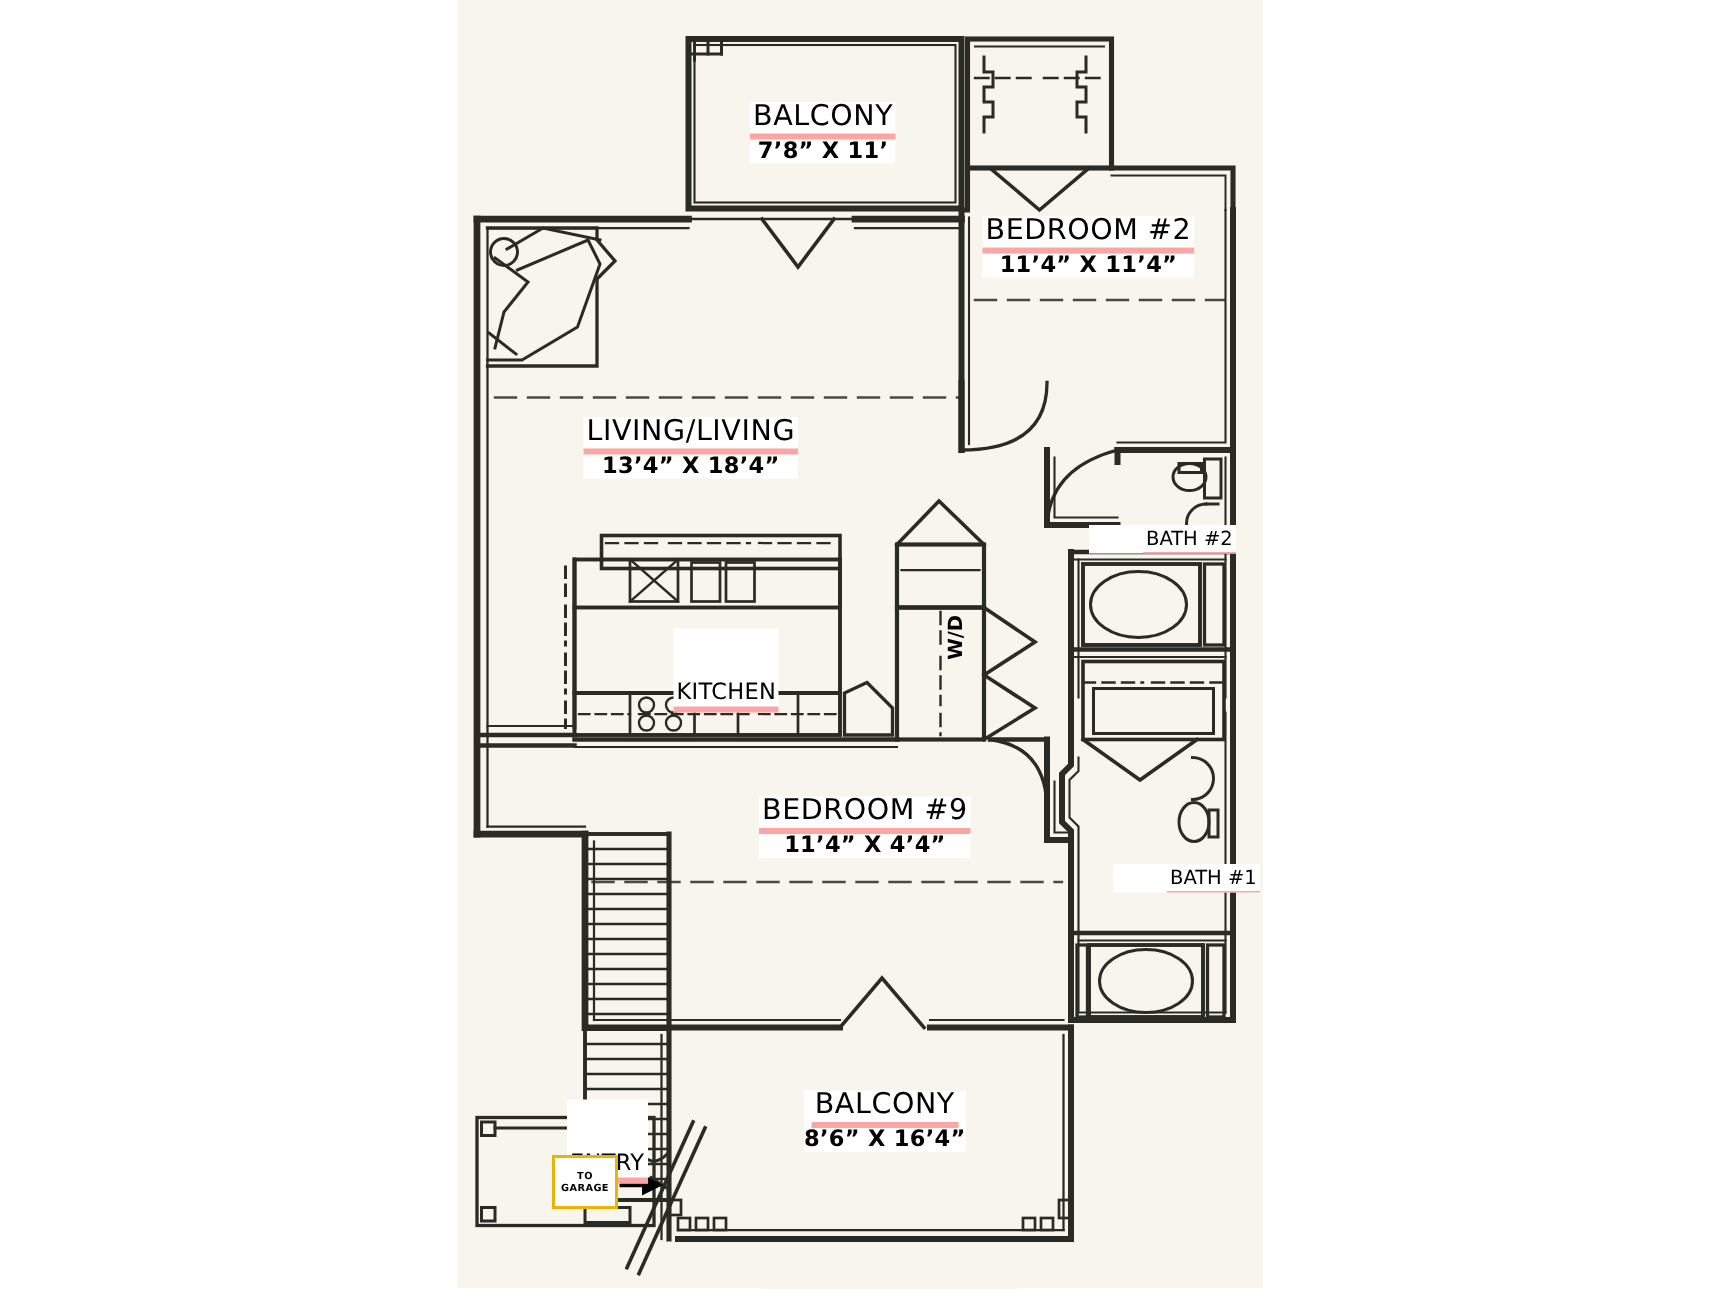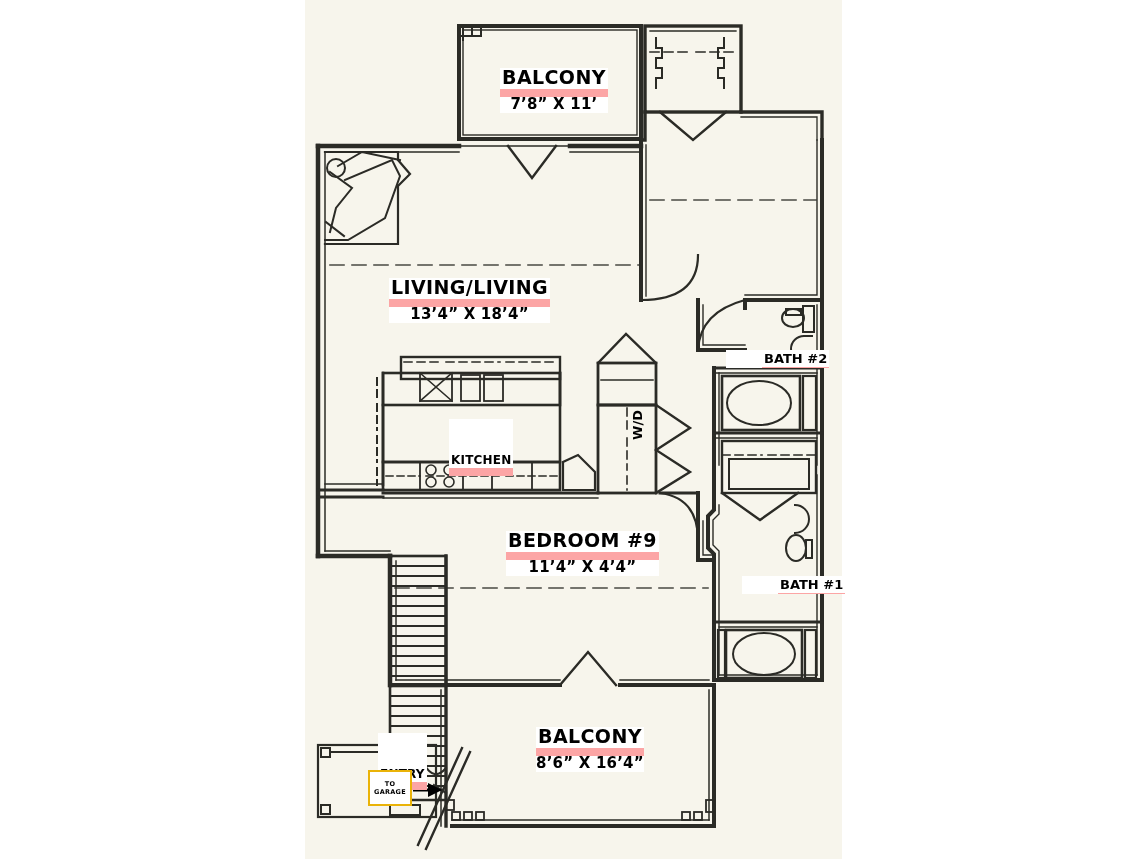--- a/index.html
+++ b/index.html
@@ -22,32 +22,32 @@
     position:absolute;
     background:#ffffff;
     text-align:center;
     color:#000000;
     line-height:1.05;
     font-family:"DejaVu Sans", sans-serif;
     white-space:nowrap;
   }
   .lbl .rm{
     display:inline-block;
-    font-weight:bold;
-    border-bottom:8px solid #fca5a5;
+    font-weight:normal;
+    border-bottom:4px solid #fca5a5;
     padding:0 2px 1px 2px;
   }
   .lbl .dim{
     display:block;
     font-weight:bold;
     padding-top:0;
   }
   .big .rm{font-size:19px;letter-spacing:.4px;}
   .big .dim{font-size:15px;letter-spacing:.2px;}
-  .mid .rm{font-size:12px;letter-spacing:.2px;margin-top:35px;}
+  .mid .rm{font-size:15px;letter-spacing:.2px;margin-top:35px;}
   .small .rm{font-size:13px;border-bottom-width:1.5px;margin-left:36px;}
   .wd-label{
     position:absolute;
     font-family:"DejaVu Sans", sans-serif;
     font-weight:bold;font-size:13px;color:#000;
     writing-mode:vertical-rl;
     transform:rotate(180deg);
     background:transparent;
     letter-spacing:0px;
   }
@@ -335,20 +335,24 @@
       <polygon points="428,783 442,790 428,797" fill="#000"></polygon>
     </g>
 
   </svg>
 
   <div class="lbl big" style="left:500px;top:68px;">
     <span class="rm">BALCONY</span>
     <span class="dim">7’8” X 11’</span>
   </div>
 
+  <div class="lbl big" style="left:655px;top:144px;">
+    <span class="rm">BEDROOM #2</span>
+    <span class="dim">11’4” X 11’4”</span>
+  </div>
 
   <div class="lbl big" style="left:389px;top:278px;">
     <span class="rm">LIVING/LIVING</span>
     <span class="dim">13’4” X 18’4”</span>
   </div>
 
   <div class="lbl small" style="left:726px;top:350px;">
     <span class="rm">BATH #2</span>
   </div>
 

